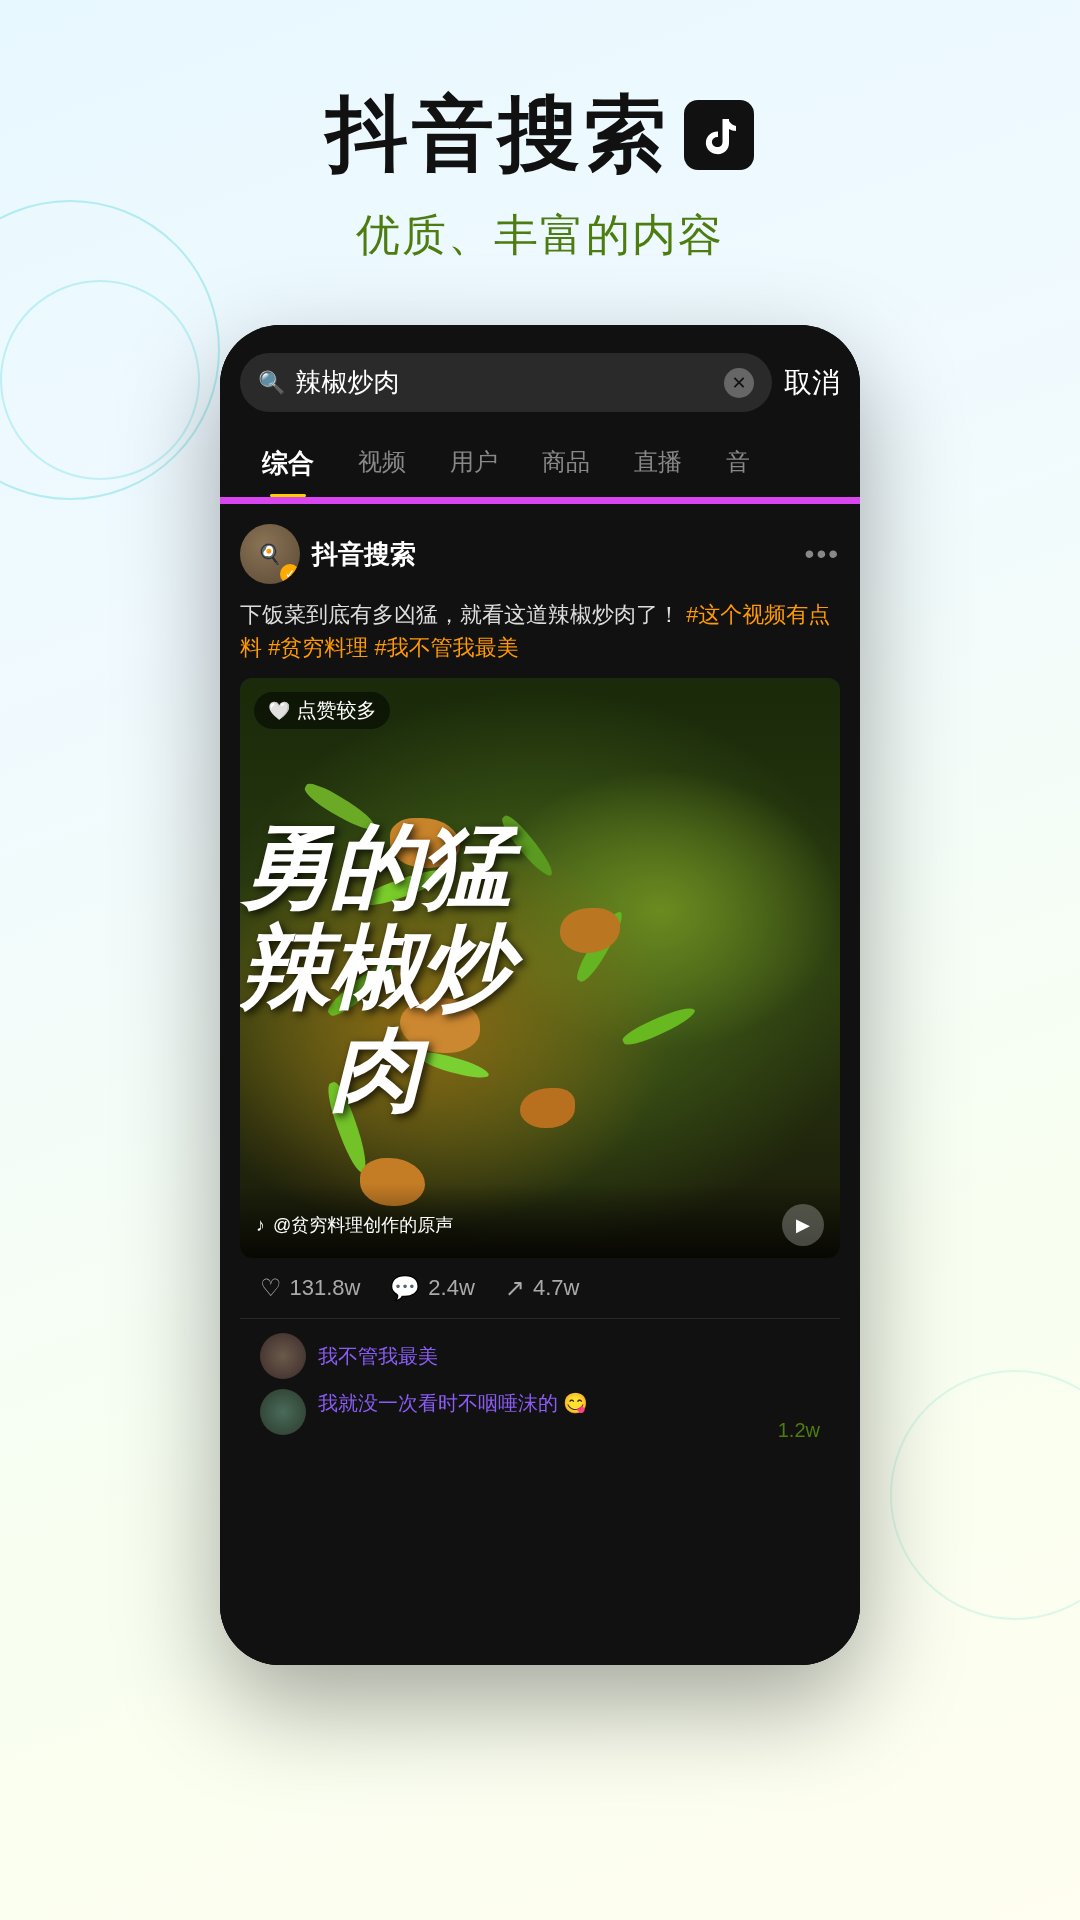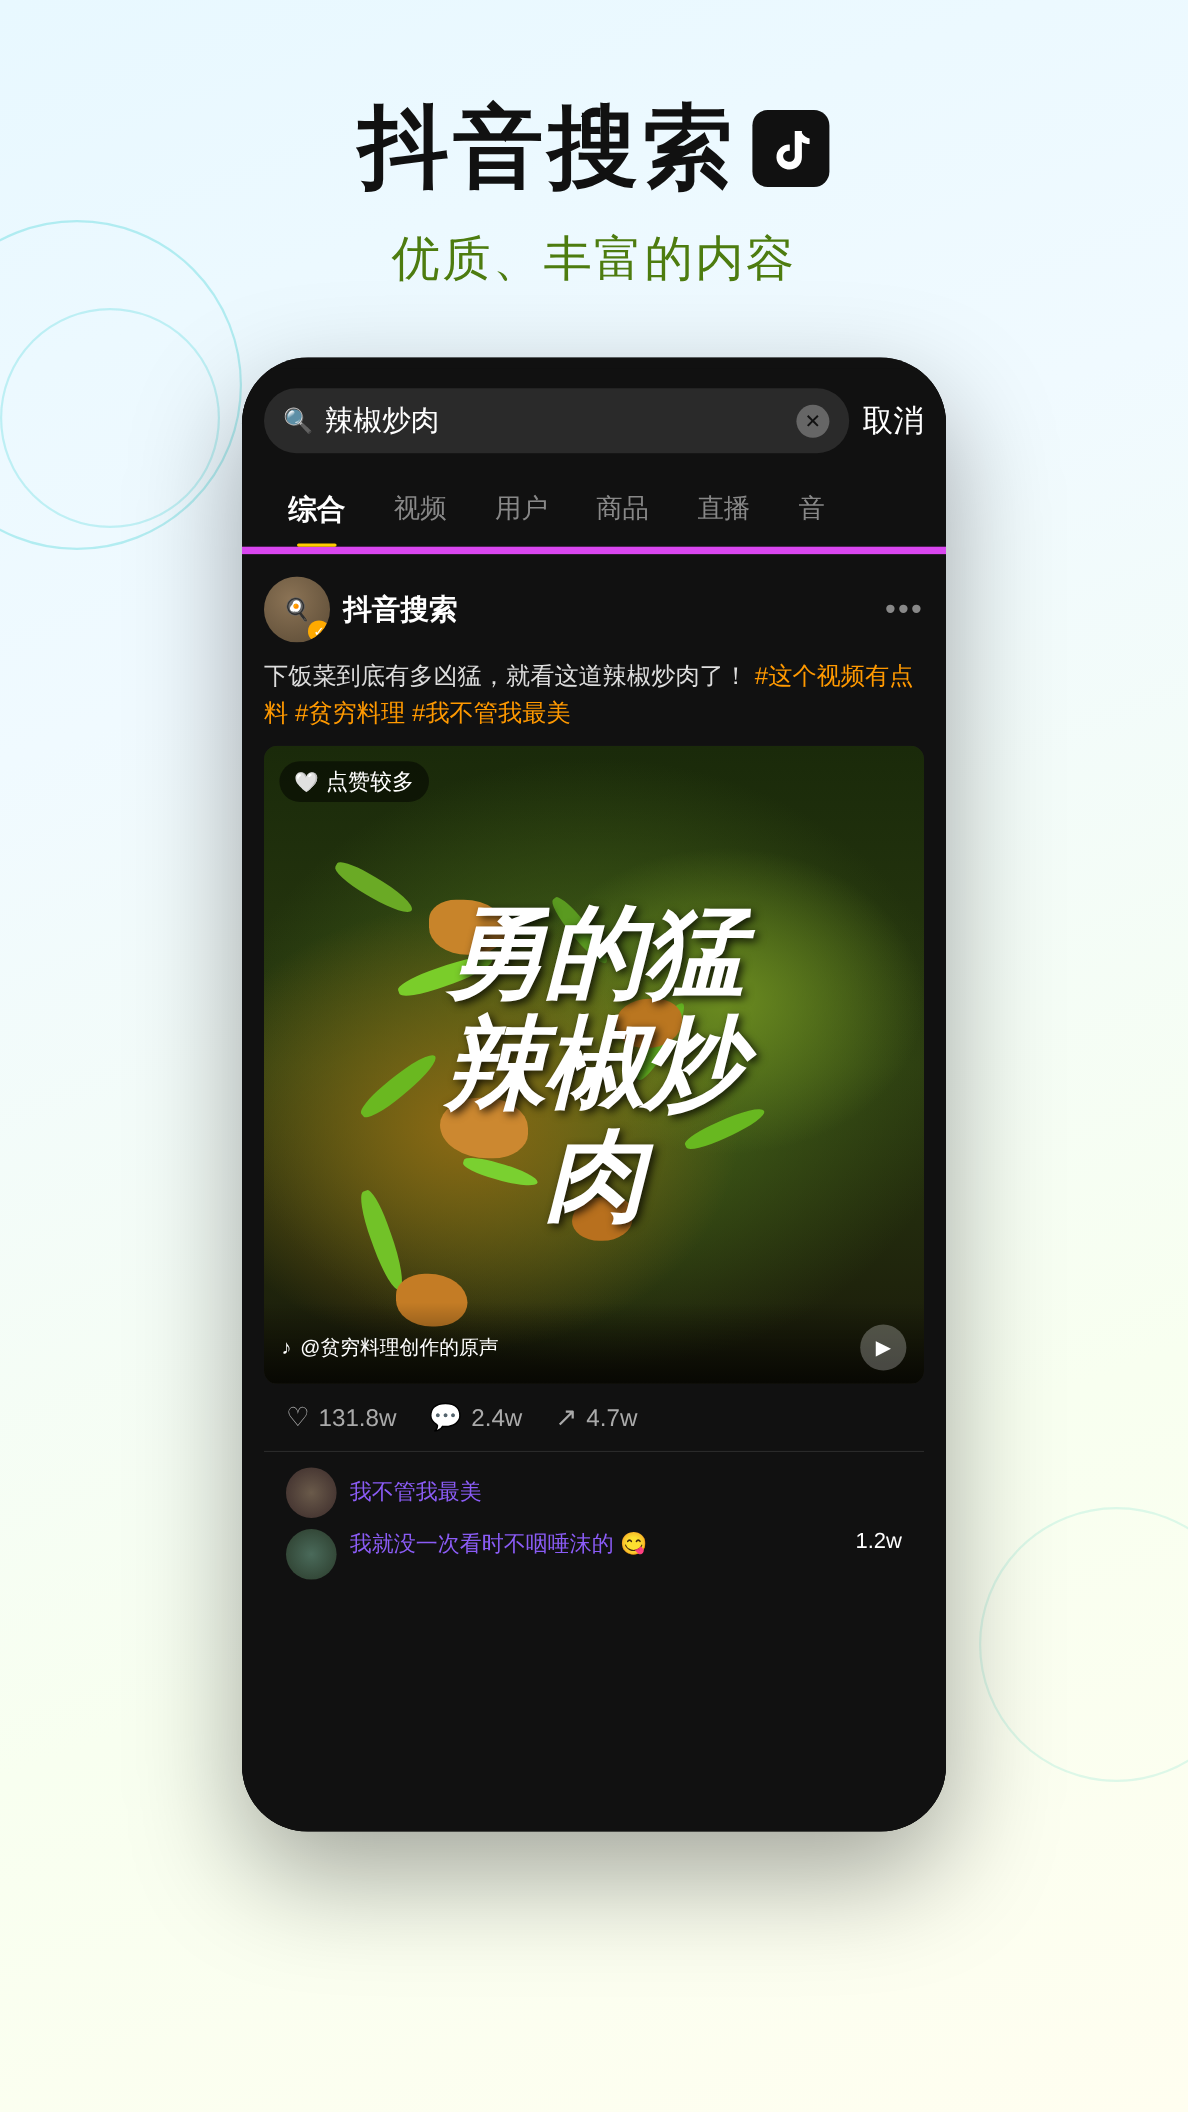--- a/index.html
+++ b/index.html
@@ -326,21 +326,20 @@
     .m2 { width: 60px; height: 45px; top: 230px; left: 320px; background: #ba7620; border-radius: 50% 40% 55% 45%; }
     .m3 { width: 80px; height: 55px; top: 320px; left: 160px; background: #cc8830; border-radius: 45% 50% 40% 55%; }
     .m4 { width: 55px; height: 40px; top: 410px; left: 280px; background: #b8701e; border-radius: 55% 35% 50% 45%; }
     .m5 { width: 65px; height: 48px; top: 480px; left: 120px; background: #c47c25; border-radius: 40% 55% 45% 50%; }
 
     .video-overlay-text {
       position: absolute;
       inset: 0;
       display: flex;
       align-items: center;
-      justify-content: center;
     }
 
     .chinese-big-text {
       font-size: 92px;
       font-weight: 900;
       color: white;
       text-shadow: 3px 3px 8px rgba(0,0,0,0.8);
       line-height: 1.1;
       text-align: center;
       letter-spacing: -2px;
@@ -453,23 +452,24 @@
       flex: 1;
     }
 
     .comment-text {
       color: #8b5cf6;
       font-size: 20px;
       line-height: 1.4;
     }
 
     .comment-count {
-      color: #ffffff;
+      color: #4d7c0f;
       font-size: 20px;
       text-align: right;
+      margin-top: 30px;
     }
 
     
     .comment-partial {
       display: flex;
       align-items: flex-start;
       gap: 12px;
     }
 
     .comment-avatar-2 {

